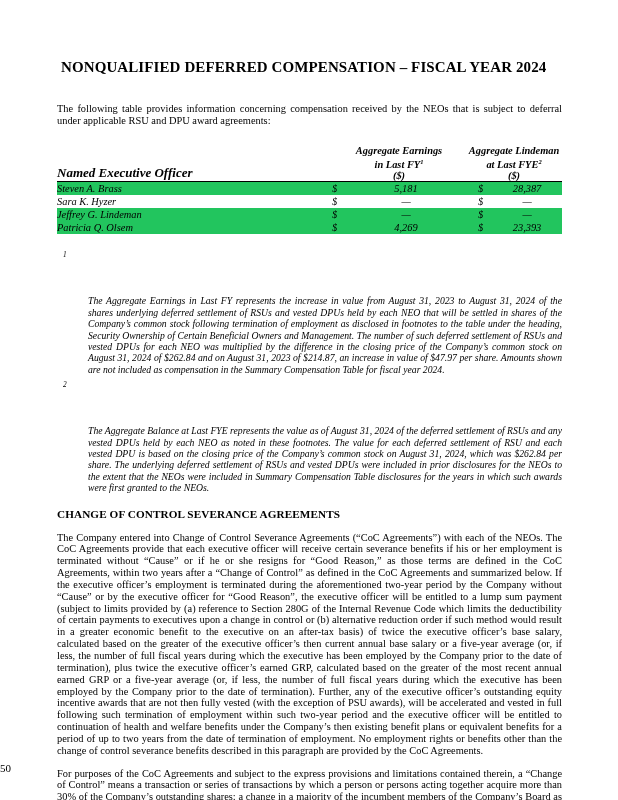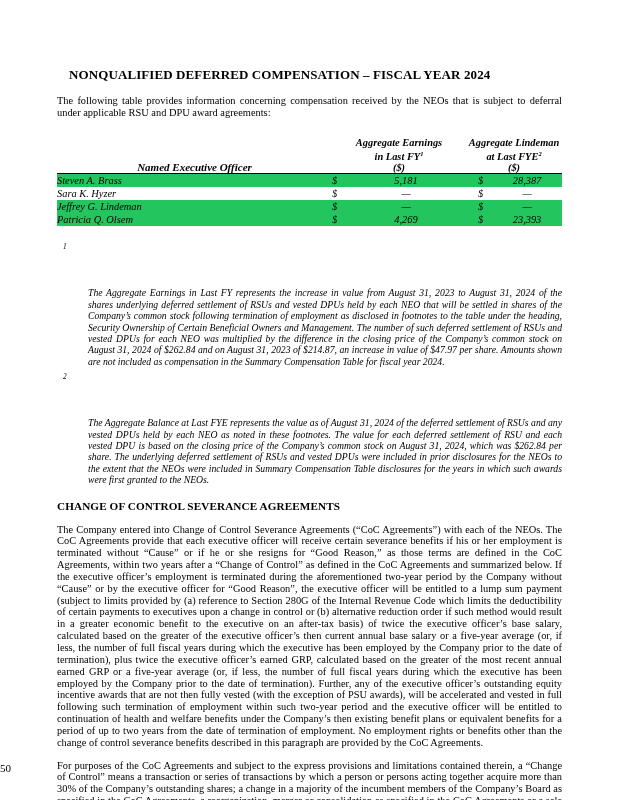--- a/index.html
+++ b/index.html
@@ -10,43 +10,43 @@
     color:#000;
     font-family:"Liberation Serif", serif;
     overflow:hidden;
   }
   .content {
     position:absolute;
     left:57px; top:0;
     width:505px;
   }
   .sec-title {
-    margin:12px;
+    margin:4px;
     padding-top:55px;
-    font-size:13px;
+    font-size:15px;
     font-weight:bold;
     letter-spacing:0.1px;
   }
   .intro {
-    margin:12px 0 0 0;
+    margin:27px 0 0 0;
     font-size:10.4px;
     line-height:11.9px;
     text-align:justify;
   }
   table.comp {
     margin-top:18px;
     border-collapse:collapse;
     width:505px;
     table-layout:fixed;
   }
   table.comp th, table.comp td { padding:0; margin:0;font-style:italic; }
   th.name-h {
-    text-align:center;
+    text-align:left;
     vertical-align:bottom;
-    font-size:11px;
+    font-size:13px;
     font-weight:bold;
     border-bottom:1px solid #000;
     padding-bottom:1px;
   }
   th.num-h {
     text-align:center;
     vertical-align:bottom;
     font-size:10.4px;
     font-weight:bold;
     line-height:11px;

